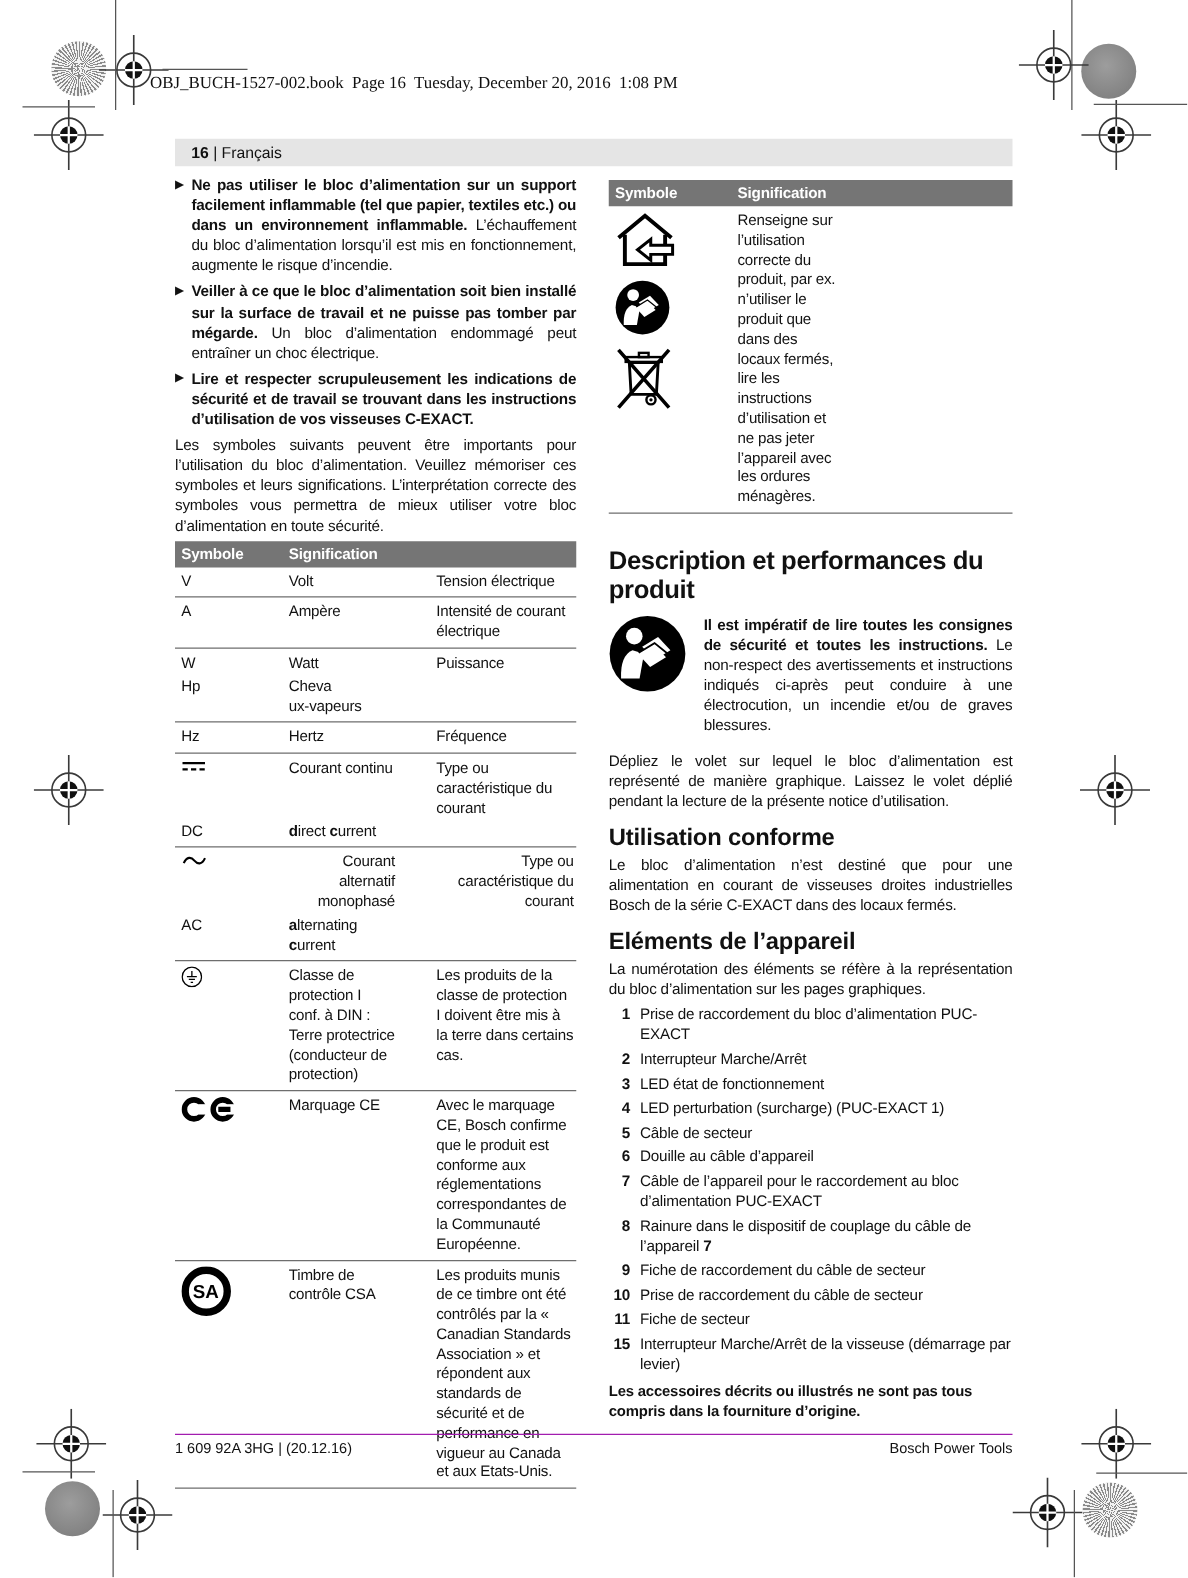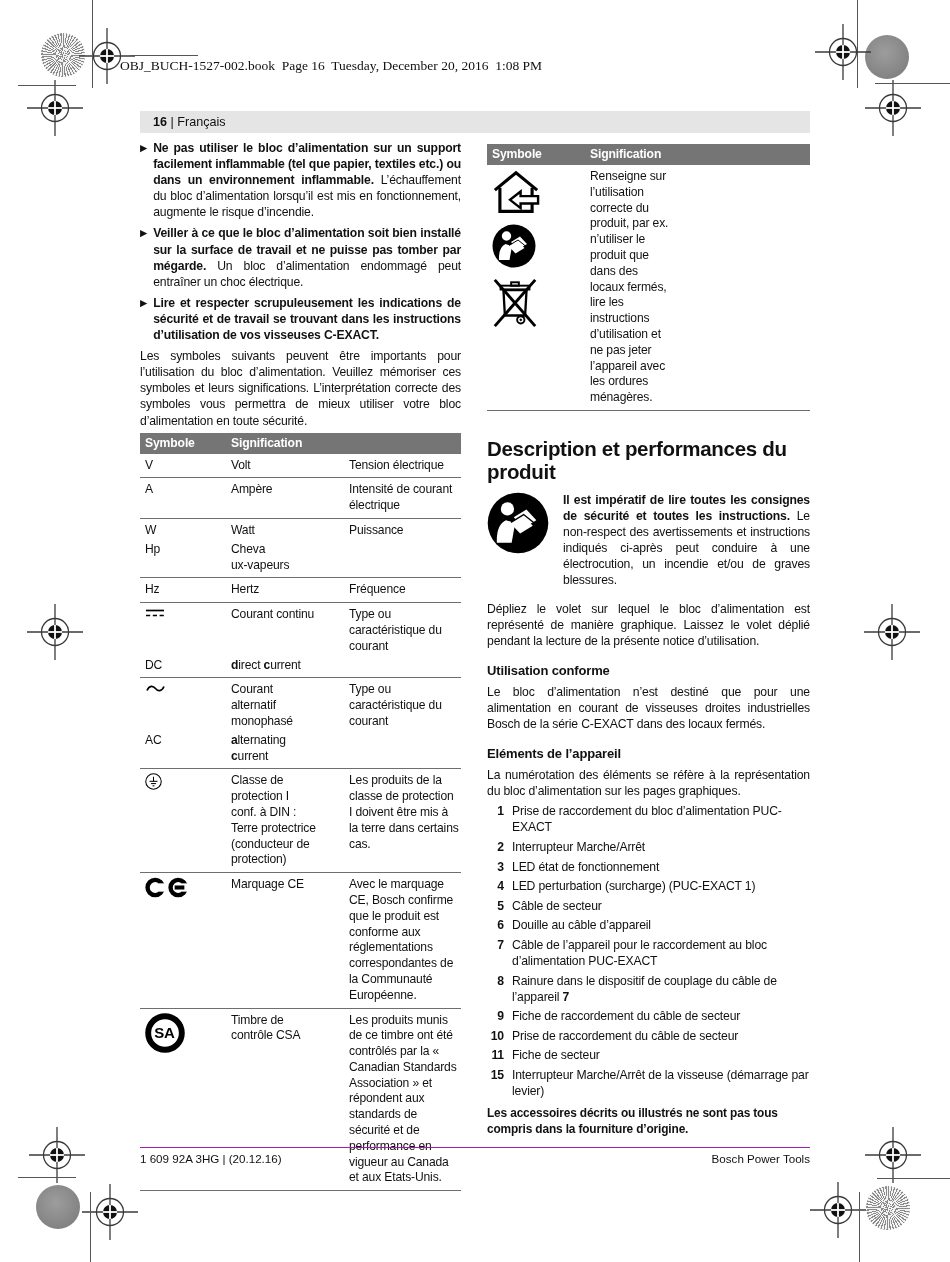--- a/index.html
+++ b/index.html
@@ -21,21 +21,21 @@
   .footer{position:absolute;left:140px;top:1147px;width:670px;border-top:1px solid #a21caf;
      display:flex;justify-content:space-between;padding-top:4px;font-size:11.6px;}
   
   .col{position:absolute;top:140px;letter-spacing:-0.15px;}
   .col.left{left:140px;width:321px;}
   .col.right{left:487px;width:323px;}
   .body{font-size:12.2px;line-height:16.1px;margin:0 0 4px 0;}
   .just{text-align:justify;}
   h1{font-size:20.5px;line-height:23px;margin:22px 0 9px 0;letter-spacing:-0.3px;}
   h1.first{margin-top:26px;}
-  h2{font-size:13px;line-height:17px;margin:13px 0 5px 0;}
+  h2{font-size:19px;line-height:17px;margin:13px 0 5px 0;}
   
   .bullet{display:flex;gap:6px;margin-bottom:5px;}
   .bmark{flex:none;font-size:9.5px;line-height:16px;}
   .bullet p{margin:0;}
   
   .table{width:100%;margin-top:4px;}
   .trow{display:grid;gap:26px;}
   .thead{background:#757575;color:#fff;font-weight:bold;}
   .thead .hcell{padding:3px 0 3px 5px;font-size:12.2px;line-height:15px;}
   .tgroup{border-bottom:1px solid #6e6e6e;padding:2px 0 3px 0;}
@@ -272,21 +272,21 @@
             <div class="cell sig"><span>Courant continu</span></div>
             <div class="cell desc">Type ou caractéristique du courant</div>
           </div>
           <div class="trow" style="grid-template-columns: 60px 92px 1fr;">
             <div class="cell sym">DC</div>
             <div class="cell sig"><b>d</b><span>irect </span><b>c</b><span>urrent</span></div>
             <div class="cell desc"></div>
           </div>
         </div>
         <div class="tgroup">
-          <div class="trow" style="grid-template-columns: 60px 92px 1fr;">
+          <div class="trow" style="grid-template-columns: 60px 92px 1fr; text-align: right;">
             <div class="cell sym">
               <span class="icw" style="width: 21px; height: 13px;">
                 <svg viewBox="0 0 21 13" width="100%" height="100%" fill="none" stroke="#000">
                   <path d="M2 8.5 C4.5 3 8 3.5 10.5 6.5 C13 9.5 16.5 10 19 4.5" stroke-width="1.7"></path>
                 </svg>
               </span>
             </div>
             <div class="cell sig"><span>Courant alternatif monophasé</span></div>
             <div class="cell desc">Type ou caractéristique du courant</div>
           </div>

